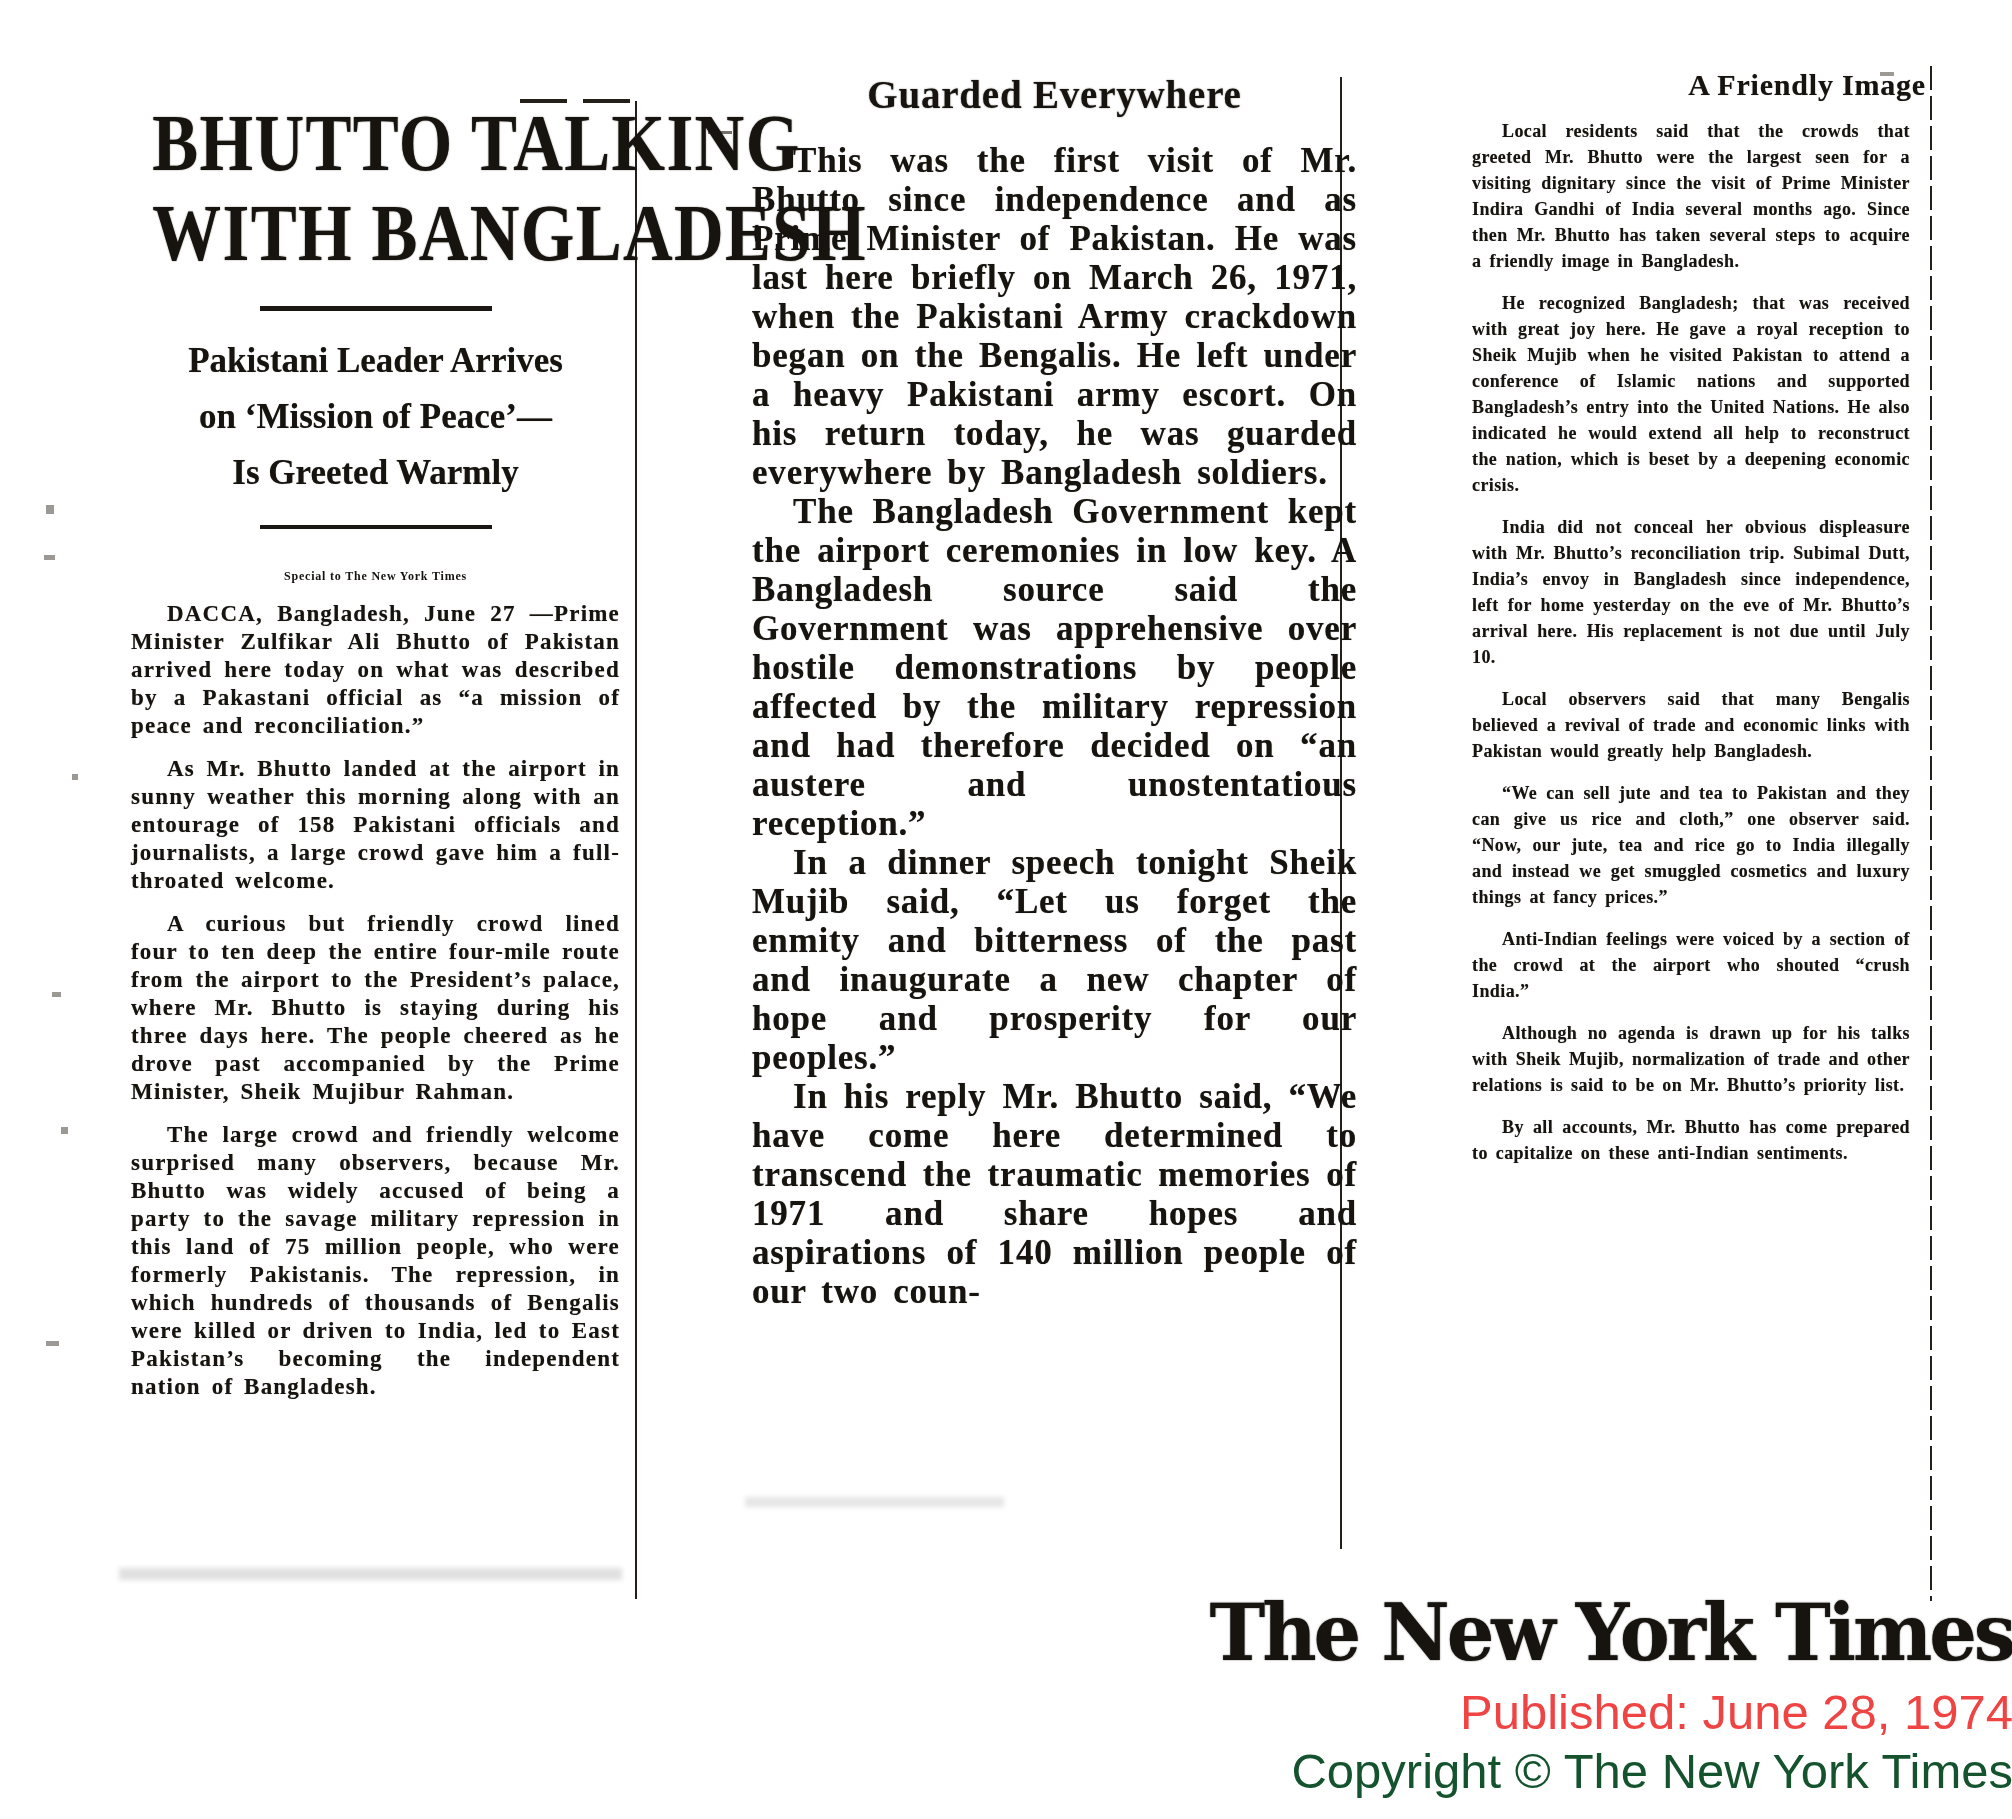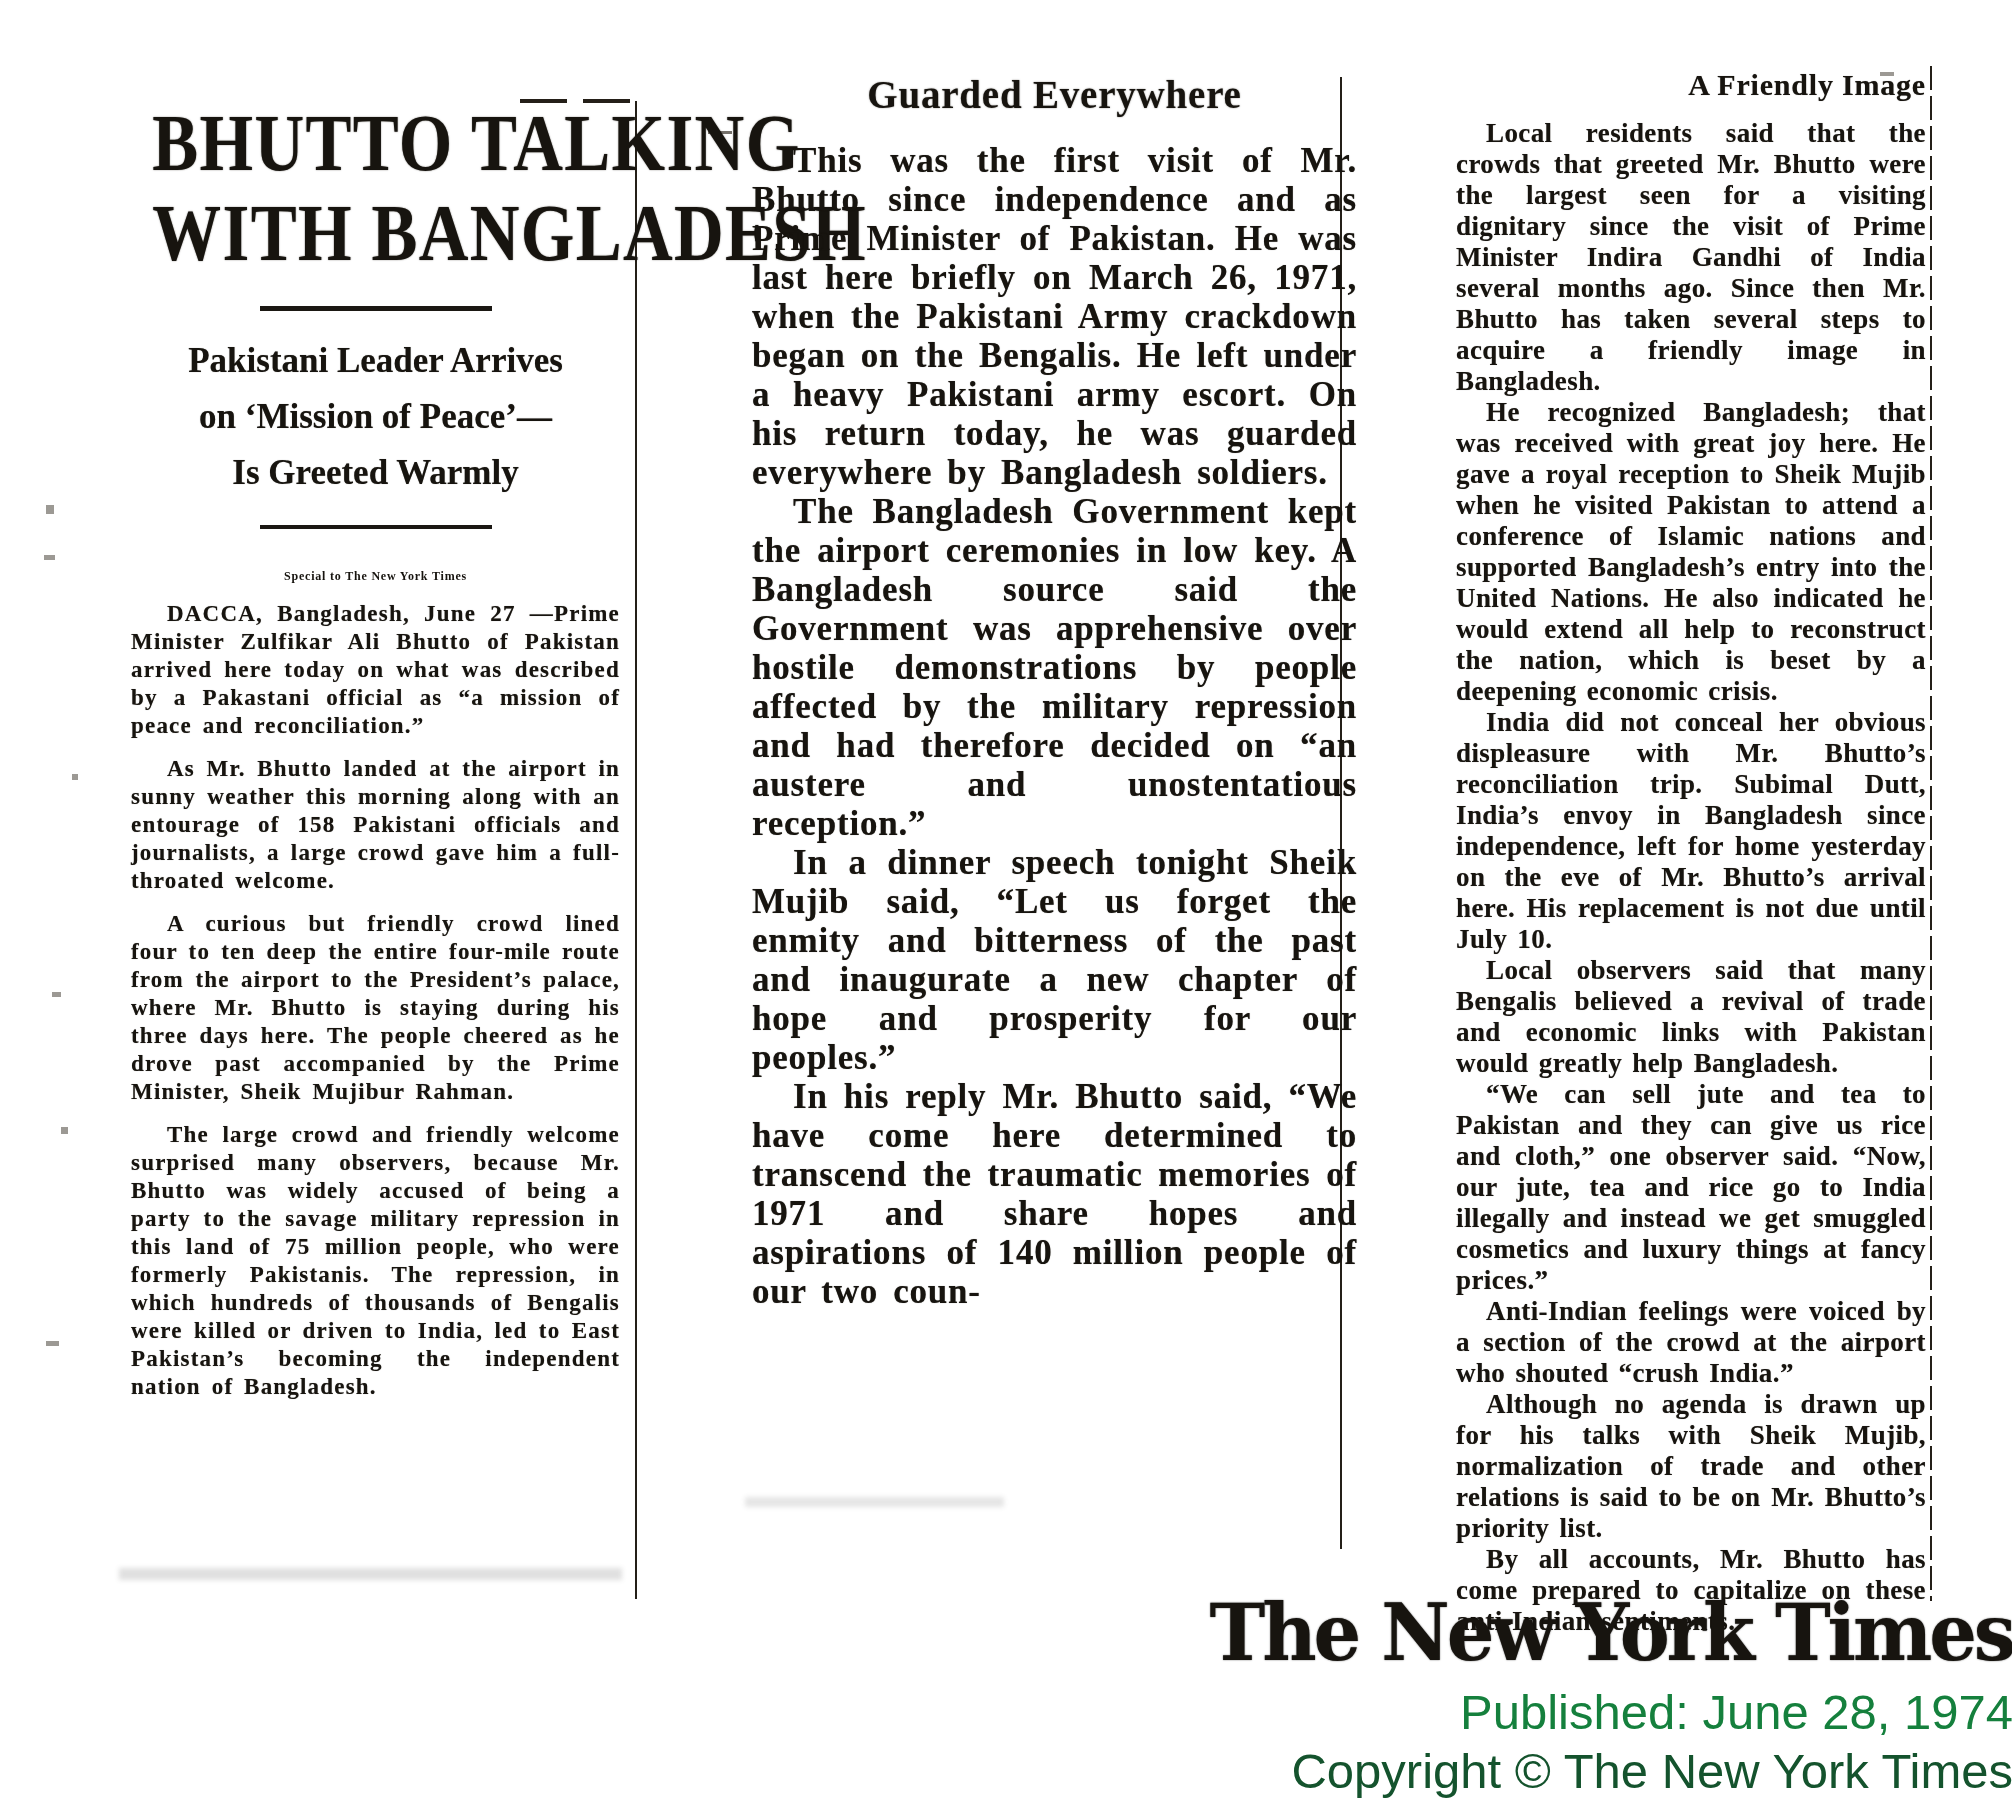--- a/index.html
+++ b/index.html
@@ -37,30 +37,30 @@
   .col-middle{left:752px;top:72px;width:605px;}
   .col-middle h2{font-size:39px;text-align:center;font-weight:bold;margin:0 0 23.6px;
     letter-spacing:0.8px;text-shadow:0 0 1.6px rgba(20,15,5,.55);}
   .col-middle p{font-size:35px;line-height:39px;text-align:justify;text-indent:41px;margin:0;
     word-spacing:5.5px;letter-spacing:0.8px;font-weight:bold;text-shadow:0 0 0.8px rgba(20,15,5,.5);}
 
   
   .col-right{left:1456px;top:68px;width:470px;}
   .col-right h2{font-size:30px;text-align:right;font-weight:bold;margin:0 0 15.7px;
     letter-spacing:0.8px;text-shadow:0 0 0.8px rgba(20,15,5,.5);}
-  .col-right p{font-size:27px;line-height:31px;text-align:justify;text-indent:30px;margin:0;
+  .col-right p{font-size:18px;line-height:26px;text-align:justify;text-indent:30px;margin:16px;
     word-spacing:3.1px;letter-spacing:0.4px;font-weight:bold;text-shadow:0 0 0.8px rgba(20,15,5,.4);}
 
   
   .footer{position:absolute;left:0;top:1593px;width:2013px;text-align:right;}
   .footer-inner{display:inline-block;margin-left:69px;}
   .nyt-logo{font-family:"DejaVu Serif", serif;font-weight:bold;font-size:75px;line-height:1;
     letter-spacing:-3.1px;transform:scaleY(1.06);transform-origin:center top;
     text-shadow:0 0 1.6px rgba(0,0,0,.65);}
-  .published{margin-top:15.7px;font-family:"Liberation Sans", sans-serif;font-size:49px;color:#15803d;}
+  .published{margin-top:15.7px;font-family:"Liberation Sans", sans-serif;font-size:49px;color:#ef4444;}
   .copyright{margin-top:3.1px;font-family:"Liberation Sans", sans-serif;font-size:49px;color:#14532d;}
 
   
   .speck{position:absolute;background:#4a453c;opacity:.55;}
   .s1{left:46px;top:505px;width:7.9px;height:9.4px;}
   .s2{left:44px;top:555px;width:11px;height:4.7px;}
   .s3{left:72px;top:774px;width:6.3px;height:6.3px;}
   .s4{left:52px;top:992px;width:9.4px;height:4.7px;}
   .s5{left:61px;top:1127px;width:7px;height:7px;}
   .s6{left:46px;top:1341px;width:12.6px;height:4.7px;}

